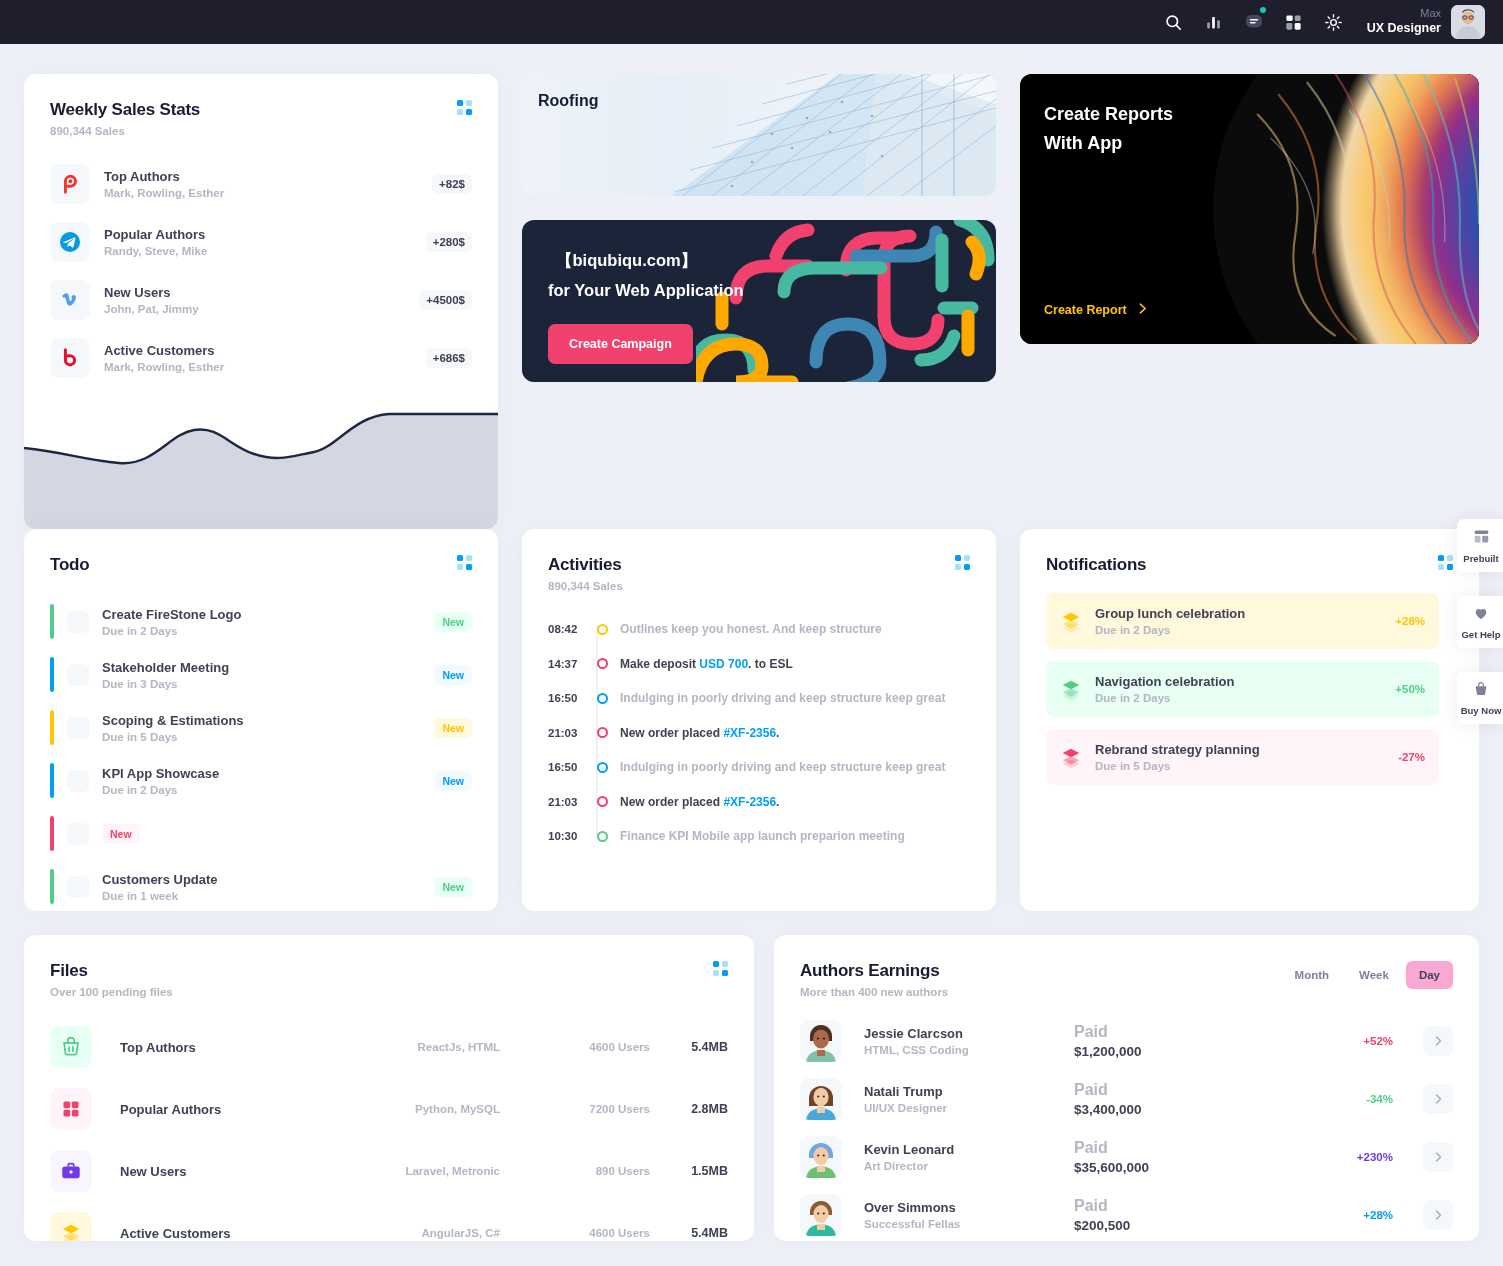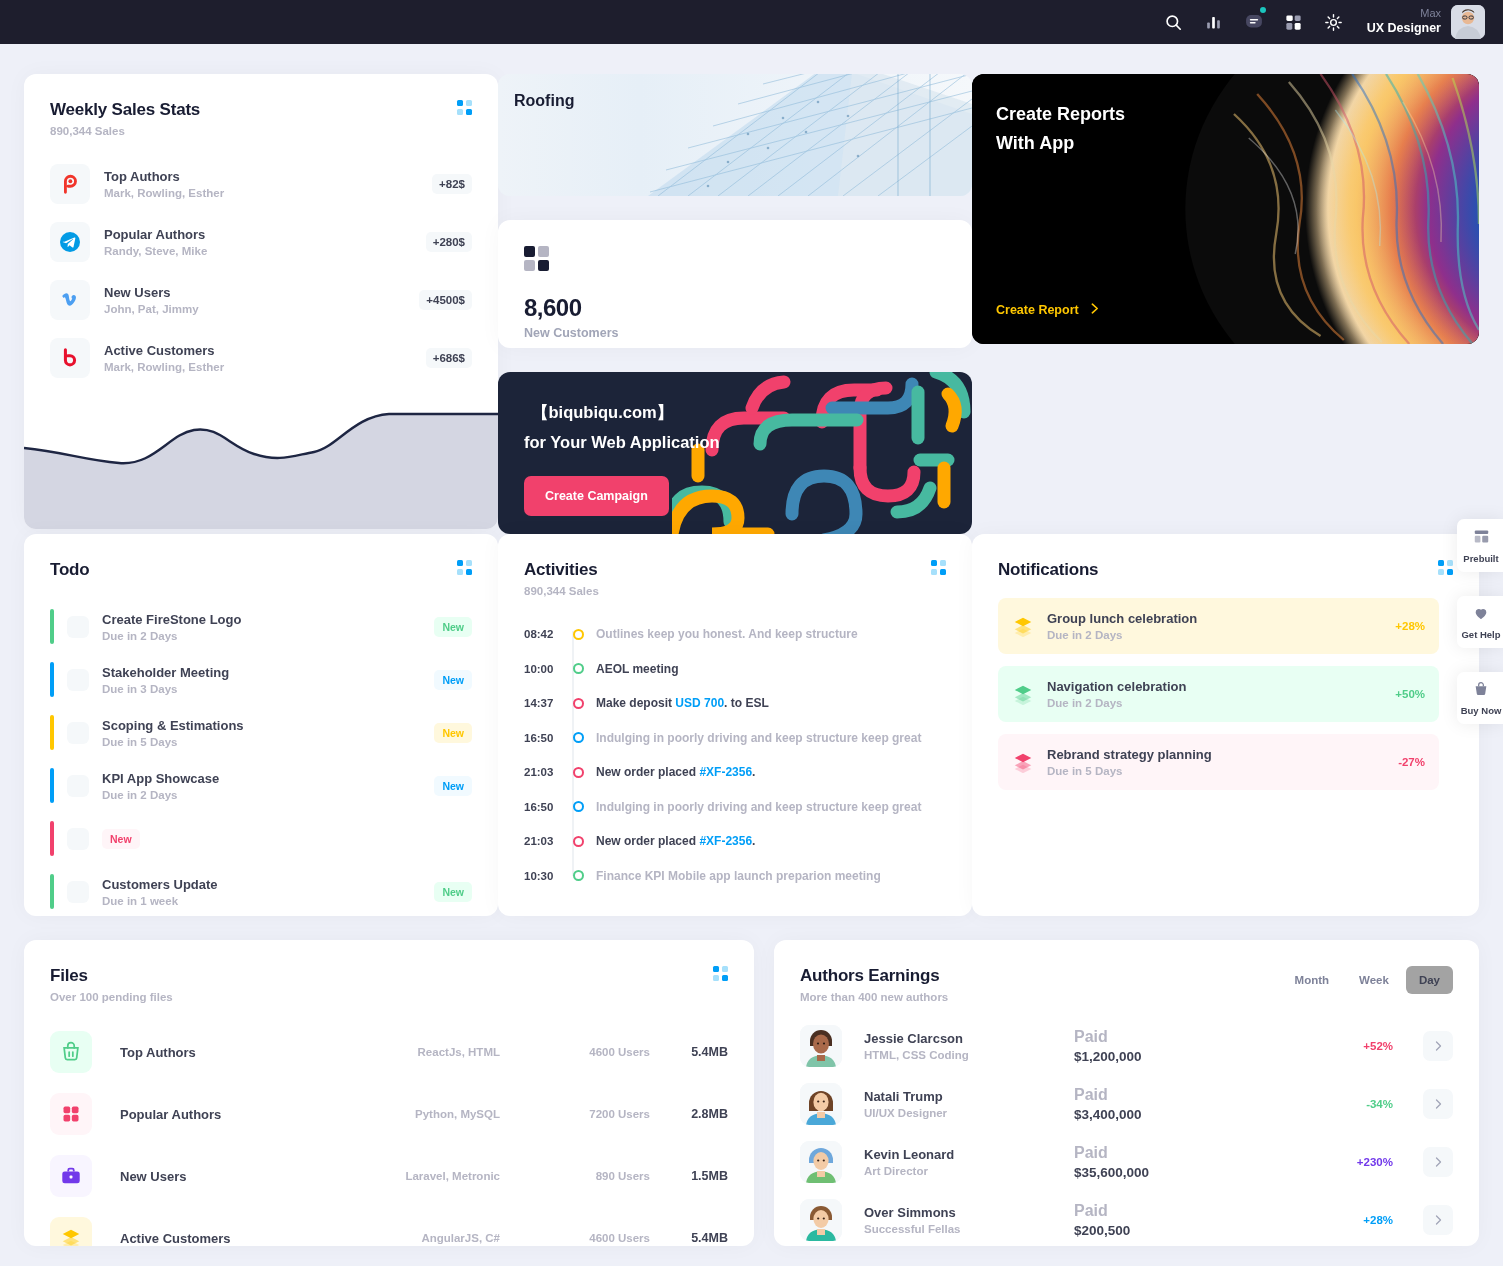--- a/index.html
+++ b/index.html
@@ -25,21 +25,21 @@
   .user-text { text-align:right; line-height:1.25; }
   .user-name { font-size:11px; color:#7e8299; }
   .user-role { font-size:12.5px; color:#ffffff; font-weight:700; }
   .avatar {
     width:34px; height:34px; border-radius:7px; overflow:hidden;
     background:#cdd2dd; position:relative; flex:none;
   }
 
   
   .page { padding:30px 24px 0 24px; }
-  .grid-top { display:grid; grid-template-columns:474px 474px 1fr; }
+  .grid-top { display:grid; grid-template-columns:474px 474px 1fr; gap:24px; }
   .col { display:flex; flex-direction:column; gap:24px; }
 
   .card { background:#fff; border-radius:12px; box-shadow:0 0 22px rgba(0,0,0,.035); position:relative; }
   .card-head { padding:26px 26px 0 26px; display:flex; justify-content:space-between; align-items:flex-start; }
   .card-title { font-size:17px; font-weight:700; letter-spacing:-.2px; color:#181c32; }
   .card-sub { font-size:11.5px; color:#b5b5c3; margin-top:5px; font-weight:600; }
 
   
   .menu-ico { width:15px; height:15px; display:grid; grid-template-columns:6px 6px; grid-template-rows:6px 6px; gap:3px; cursor:pointer; }
   .menu-ico i { border-radius:1.5px; display:block; }
@@ -124,21 +124,21 @@
   .fl-row { display:flex; align-items:center; padding:10px 0; }
   .fl-ic { width:42px; height:42px; border-radius:9px; display:flex; align-items:center; justify-content:center; flex:none; }
   .fl-name { font-size:13px; font-weight:700; color:#3f4254; margin-left:28px; flex:1; }
   .fl-tech { font-size:11.5px; color:#b5b5c3; font-weight:700; width:150px; text-align:right; }
   .fl-users { font-size:11.5px; color:#b5b5c3; font-weight:700; width:150px; text-align:right; }
   .fl-size { font-size:12.5px; color:#3f4254; font-weight:700; width:78px; text-align:right; }
 
   .ae-head { padding:26px 26px 0 26px; display:flex; justify-content:space-between; align-items:flex-start; }
   .ae-tabs { display:flex; gap:4px; }
   .ae-tab { font-size:11.5px; font-weight:700; color:#7e8299; padding:8px 13px; border-radius:6px; cursor:pointer; }
-  .ae-tab.on { background:#a3a3a3; color:#3f4254; }
+  .ae-tab.on { background:#f9a8d4; color:#3f4254; }
   .ae-list { padding:14px 26px 0 26px; }
   .ae-row { display:flex; align-items:center; padding:8px 0; }
   .ae-av { width:42px; height:42px; border-radius:9px; background:#f5f8fa; overflow:hidden; flex:none; position:relative; }
   .ae-nm { margin-left:22px; width:210px; }
   .ae-n1 { font-size:13px; font-weight:700; color:#3f4254; }
   .ae-n2 { font-size:11.5px; color:#b5b5c3; font-weight:600; margin-top:3px; }
   .ae-pd { width:190px; }
   .ae-p1 { font-size:16px; color:#b5b5c3; font-weight:600; }
   .ae-p2 { font-size:13.5px; font-weight:700; color:#3f4254; margin-top:3px; }
   .ae-pct { flex:1; text-align:right; font-size:11.5px; font-weight:700; padding-right:30px; }
@@ -347,30 +347,20 @@
                 <circle cx="350" cy="42" r="1.3"></circle>
                   <circle cx="210" cy="112" r="1.3"></circle>
                   <circle cx="360" cy="82" r="1.3"></circle>
               </g>
             </g>
           </svg>
         </div>
         <div class="roof-title">Roofing</div>
       </div>
 
-      <div class="card newcust">
-        <div class="nc-ico">
-            <i></i>
-            <i></i>
-            <i></i>
-            <i></i>
-          </div>
-        <div class="nc-num">8,600</div>
-        <div class="nc-lbl">New Customers</div>
-      </div>
 
       <div class="campaign">
         <div class="cp-art">
           <svg width="300" height="162" viewBox="0 0 300 162">
             <g fill="none" stroke-width="13" stroke-linecap="round">
               <path d="M150 50 Q150 18 182 18 L205 18" stroke="#f1416c"></path>
               <path d="M40 78 Q40 46 72 46 L112 46" stroke="#f1416c"></path>
               <path d="M188 96 L188 40 Q188 16 214 16" stroke="#f1416c"></path>
               <path d="M188 96 Q188 124 216 124 Q242 124 242 100" stroke="#f1416c"></path>
               <path d="M112 10 Q88 12 80 36" stroke="#f1416c"></path>
@@ -540,27 +530,20 @@
         <div class="tl-line"></div>
         <div id="tl-list">
             <div class="tl-row">
               <span class="tl-time">08:42</span>
               <span class="tl-dotwrap">
                 <span class="tl-dot" style="border-color:#ffc700"></span>
               </span>
               <span class="tl-txt" style="color:#b5b5c3">Outlines keep you honest. And keep structure</span>
             </div>
             <div class="tl-row">
-              <span class="tl-time">10:00</span>
-              <span class="tl-dotwrap">
-                <span class="tl-dot" style="border-color:#50cd89"></span>
-              </span>
-              <span class="tl-txt" style="color:#3f4254">AEOL meeting</span>
-            </div>
-            <div class="tl-row">
               <span class="tl-time">14:37</span>
               <span class="tl-dotwrap">
                 <span class="tl-dot" style="border-color:#f1416c"></span>
               </span>
               <span class="tl-txt" style="color:#3f4254">Make deposit <span style="color: rgb(0, 158, 247);">USD 700</span><span>. to ESL</span></span>
             </div>
             <div class="tl-row">
               <span class="tl-time">16:50</span>
               <span class="tl-dotwrap">
                 <span class="tl-dot" style="border-color:#009ef7"></span>

